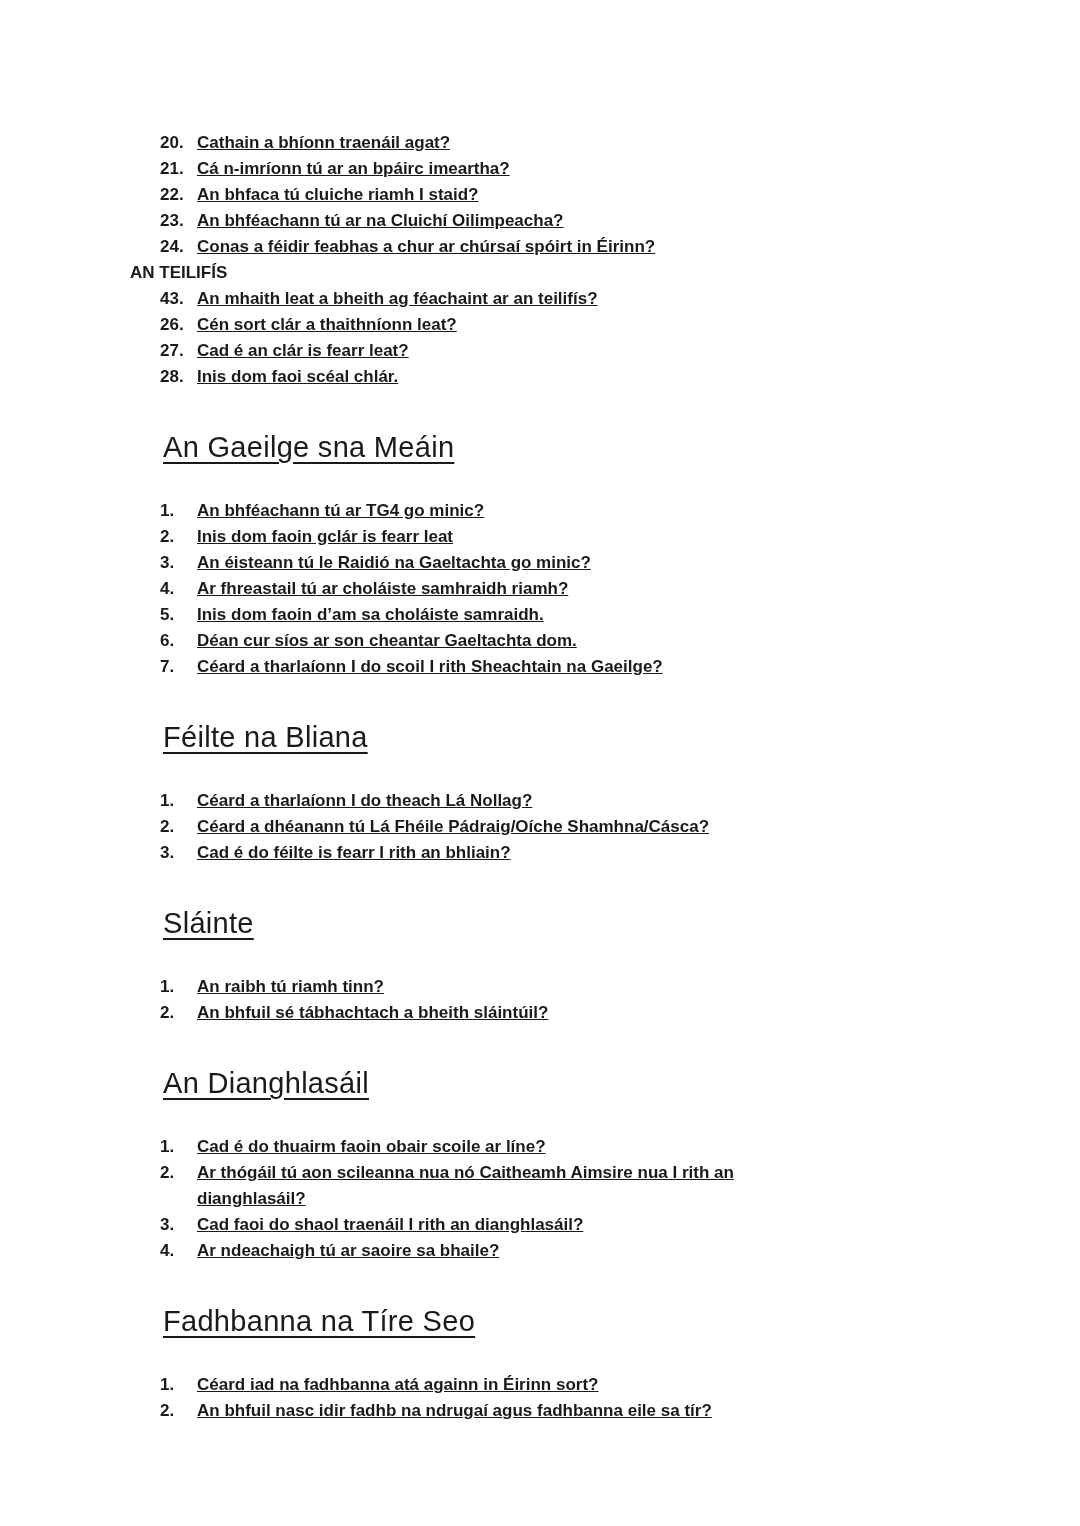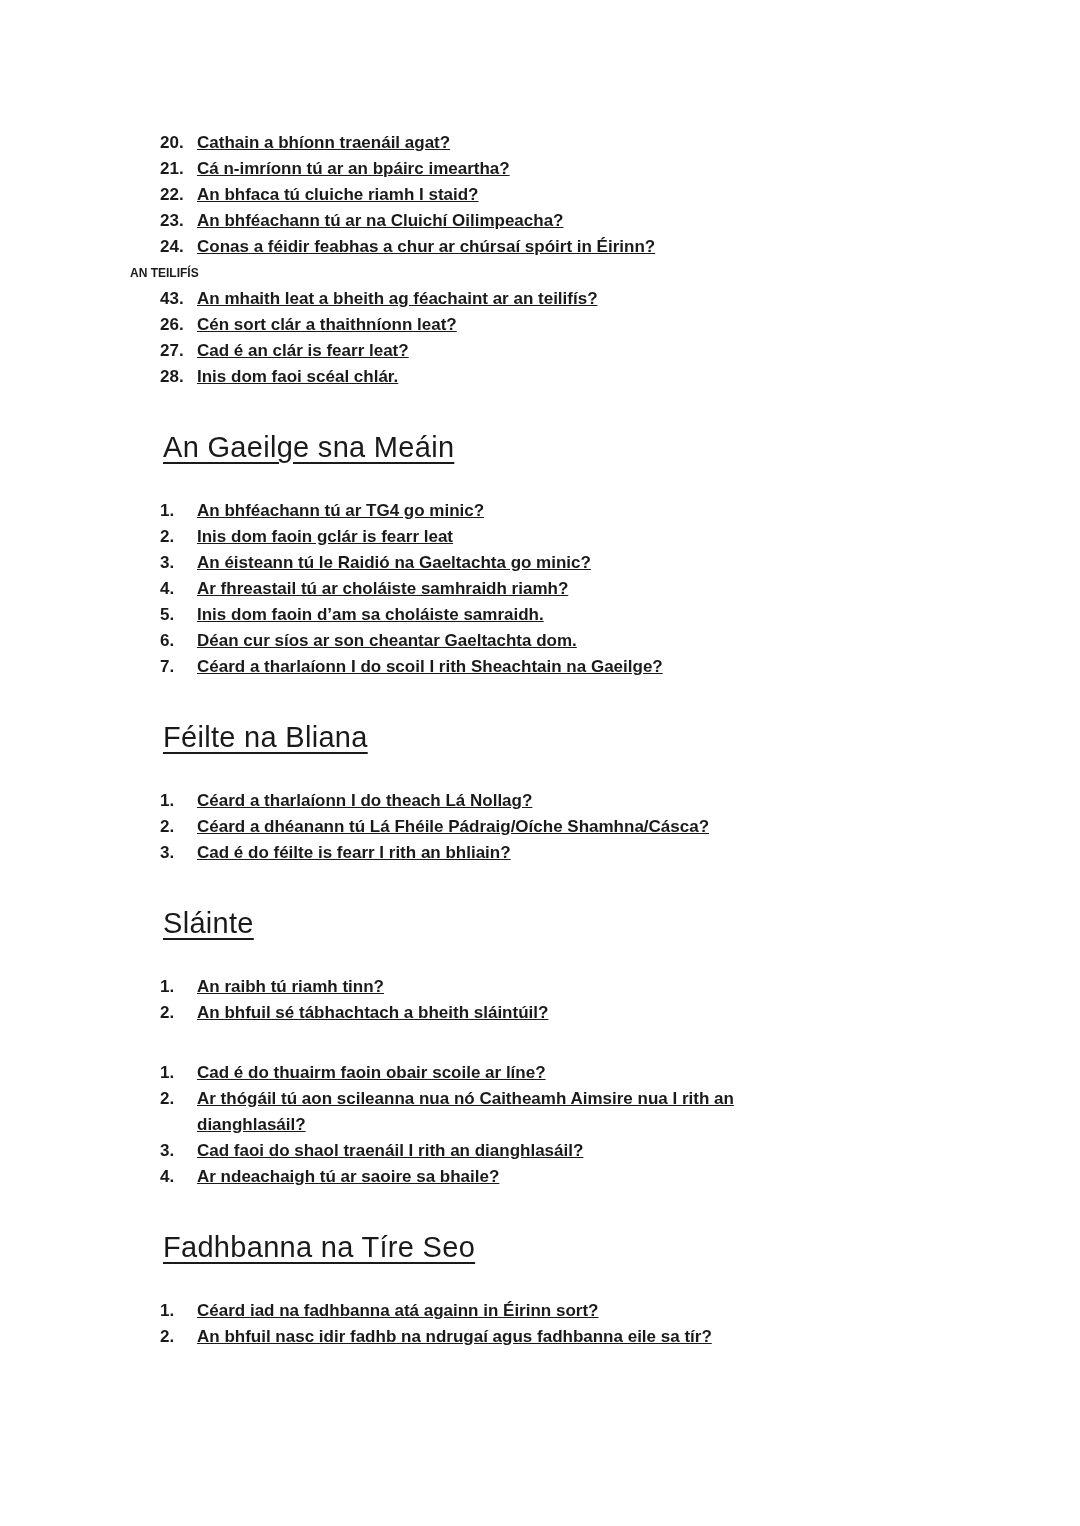--- a/index.html
+++ b/index.html
@@ -25,21 +25,21 @@
   }
   .row .num {
     flex: 0 0 37px;
     margin-left: 30px;
   }
   .row .txt {
     flex: 1;
     text-decoration: underline;
   }
   .inline-subheading {
-    font-size: 12px;
+    font-size: 17px;
     font-weight: 700;
     line-height: 26px;
   }
   .section-heading {
     margin-top: 40px;
     font-size: 29px;
     font-weight: 400;
     line-height: 34px;
     letter-spacing: 0.3px;
     text-decoration: underline;
@@ -157,20 +157,21 @@
           <span class="txt">An raibh tú riamh tinn?</span>
         </div>
         <div class="row">
           <span class="num">2.</span>
           <span class="txt">An bhfuil sé tábhachtach a bheith sláintúil?</span>
         </div>
       </div>
     </div>
 
     <div>
+      <div class="section-heading">An Dianghlasáil</div>
       <div class="section-rows">
         <div class="row">
           <span class="num">1.</span>
           <span class="txt">Cad é do thuairm faoin obair scoile ar líne?</span>
         </div>
         <div class="row">
           <span class="num">2.</span>
           <span class="txt">Ar thógáil tú aon scileanna nua nó Caitheamh Aimsire nua I rith an dianghlasáil?</span>
         </div>
         <div class="row">

